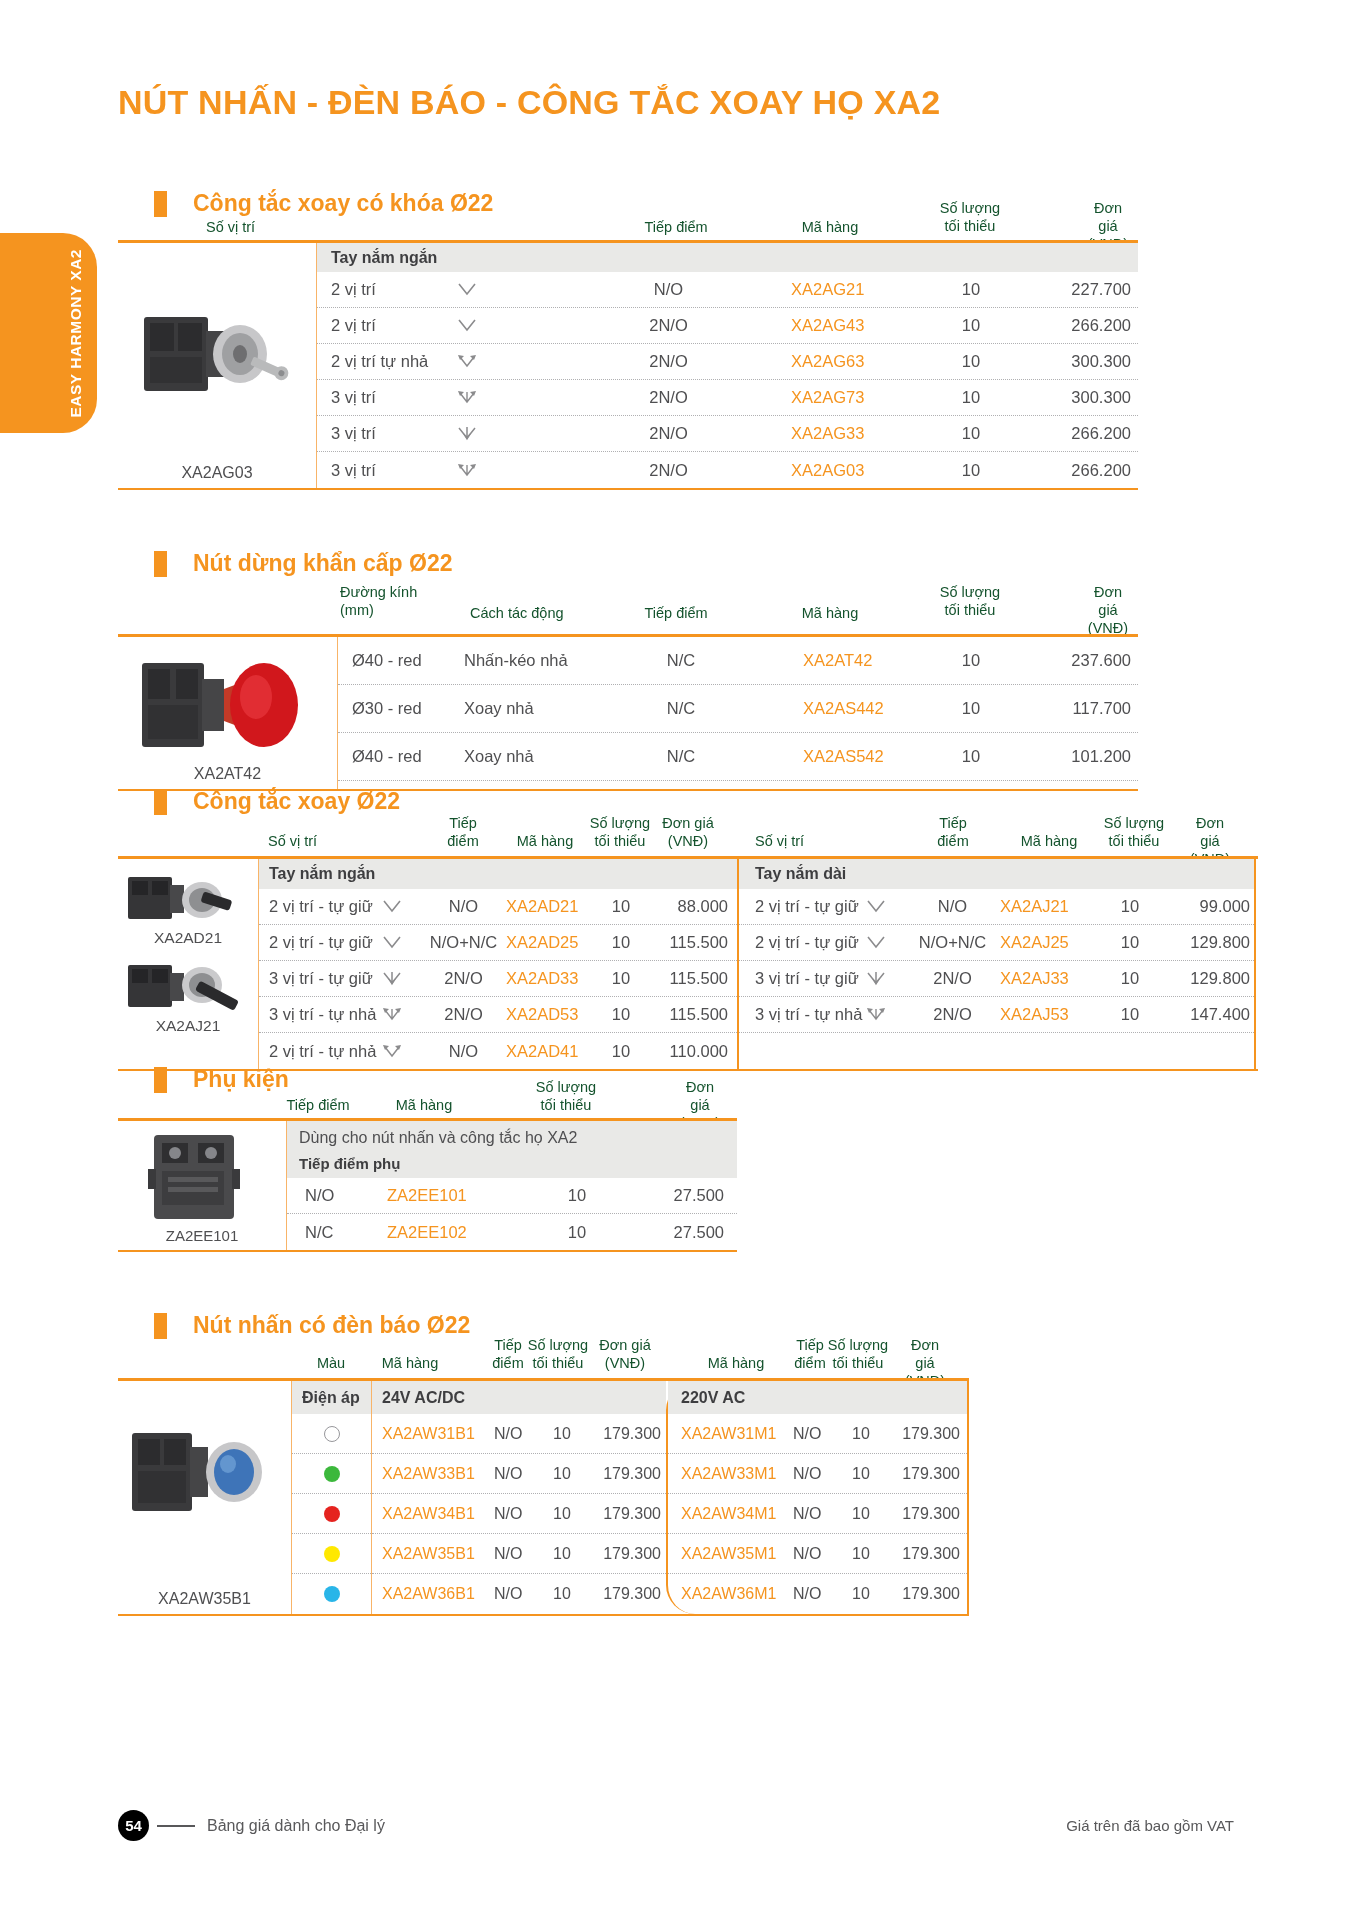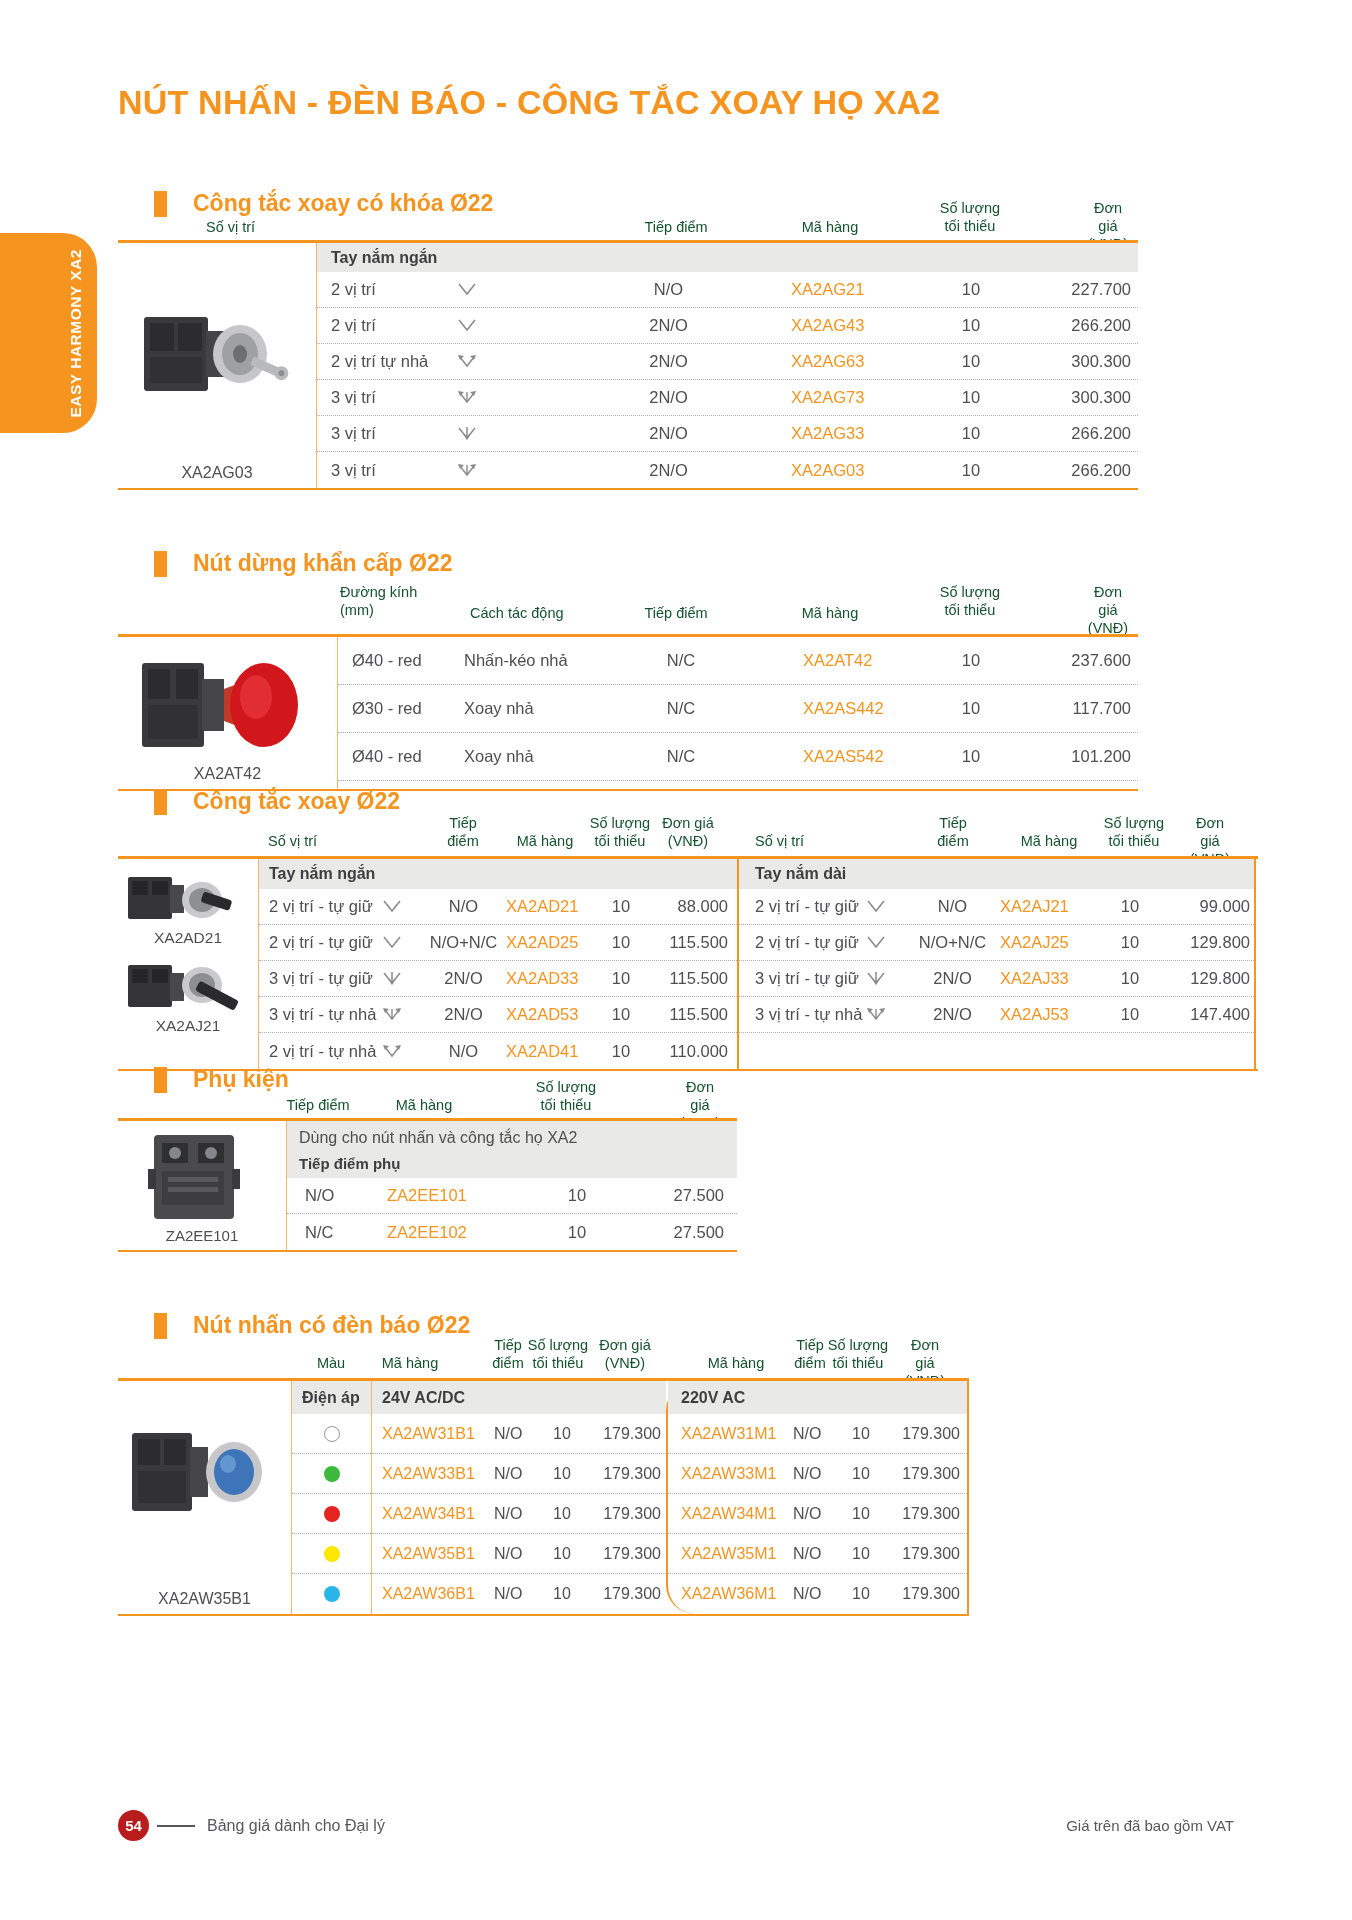--- a/index.html
+++ b/index.html
@@ -75,21 +75,21 @@
   .dot.white{background:#fff;border:1.5px solid #97979B;}
   .dot.green{background:#3CB83C;}
   .dot.red{background:#E5231F;}
   .dot.yellow{background:#FFE800;}
   .dot.blue{background:#29B5E8;}
   .tbl5{flex:none;box-sizing:border-box;border-left:1px solid #F8B468;}
   .tbl5.right{border-left:2px solid #F5941F;}
 
   
   .footer{position:absolute;left:118px;top:1810px;width:1116px;display:flex;align-items:center;}
-  .page-dot{width:31px;height:31px;border-radius:50%;background:#b91c1c;color:#fff;font-weight:bold;
+  .page-dot{width:31px;height:31px;border-radius:50%;background:#000000;color:#fff;font-weight:bold;
             font-size:15px;display:flex;align-items:center;justify-content:center;flex:none;}
   .page-line{width:38px;height:2px;background:#58585A;margin:0 12px 0 8px;flex:none;}
   .foot-left{font-size:16px;color:#58585A;}
   .foot-right{margin-left:auto;font-size:15px;color:#58585A;}
 </style>
 </head>
 <body>
 
 <svg width="0" height="0" style="position:absolute">
   <defs>

